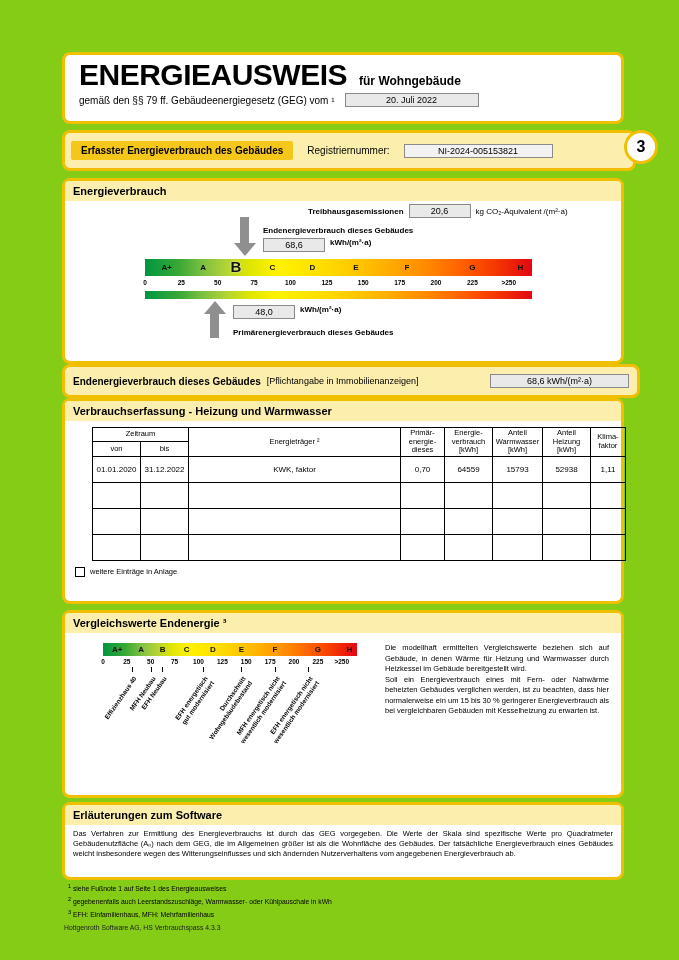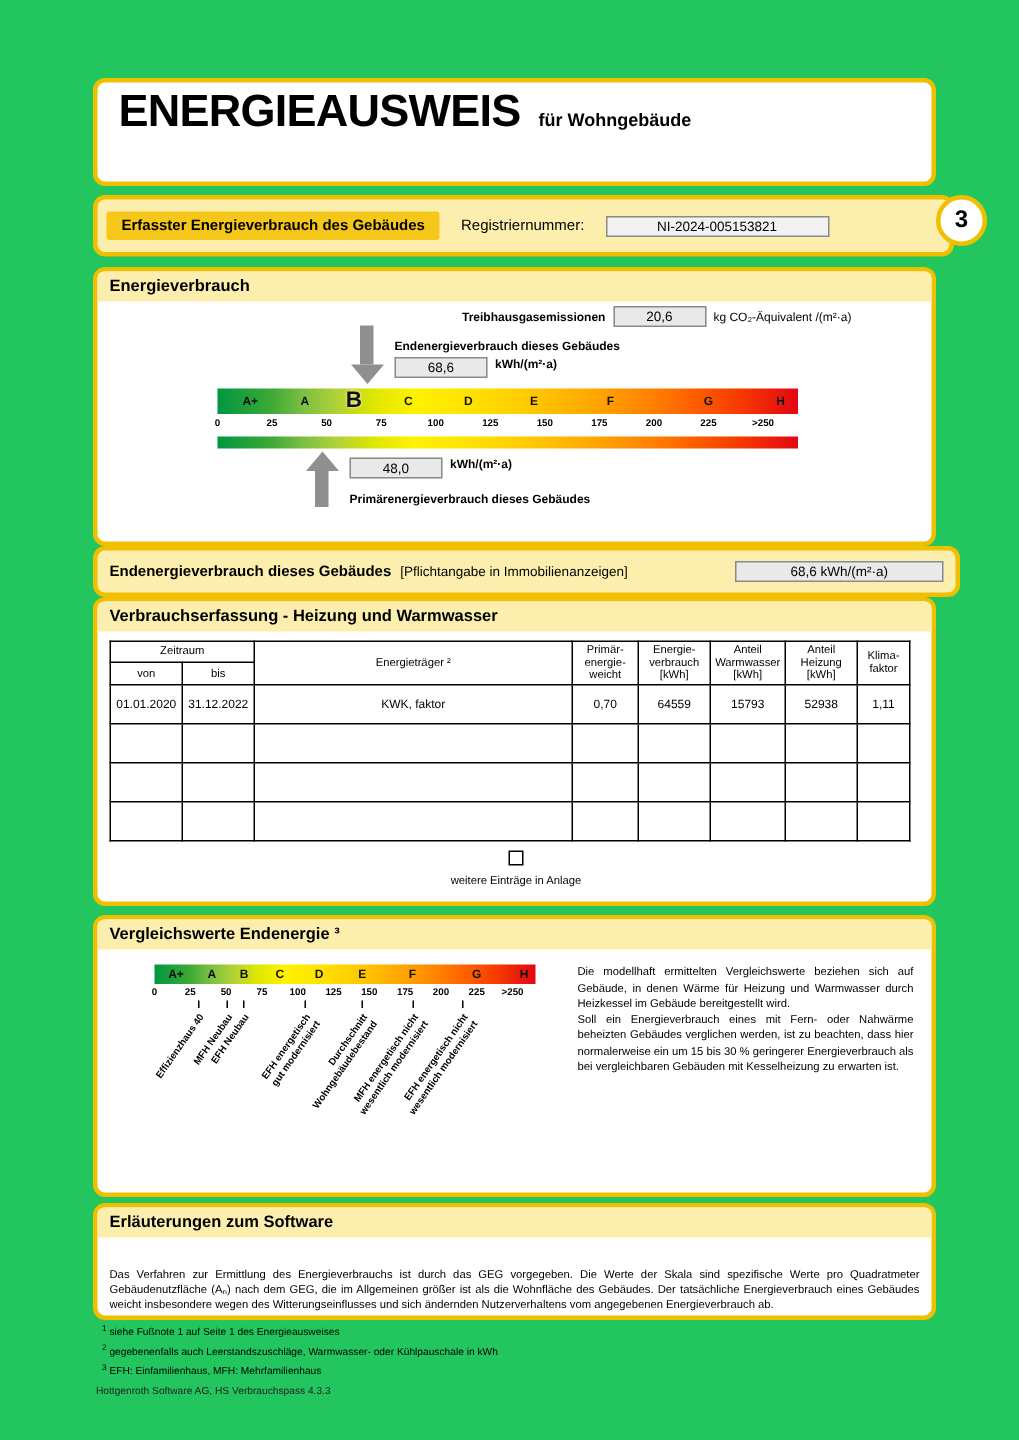--- a/index.html
+++ b/index.html
@@ -3,21 +3,21 @@
 <meta charset="utf-8">
 <style>
   html,body { margin:0; padding:0; background:#fff; }
   body { font-family:"Liberation Sans", sans-serif; color:#000; }
   :root {
     --yellow:#F0C000;
     --strip:#FCEFAE;
     --chip:#F5C71A;
     --graybox:#E9E9E9;
   }
-  .page { position:relative; width:679px; height:960px; background:#22c55e; overflow:hidden; }
+  .page { position:relative; width:679px; height:960px; background:#84cc16; overflow:hidden; }
 
   .box { position:absolute; left:62px; width:556px; border:3px solid var(--yellow); border-radius:8px; background:#fff; }
   .section-strip { background:var(--strip); font-weight:bold; font-size:11px; padding:4px 8px; border-radius:4px 4px 0 0; }
 
   .vbox { display:inline-block; background:var(--graybox); border:1px solid #8a8a8a; font-size:9px; padding:1px 6px; min-width:48px; text-align:center; }
 
   
   #header-box { top:52px; height:66px; }
   .header-inner { padding:3px 14px 0 14px; }
   .title-row { display:flex; align-items:baseline; gap:12px; }
@@ -62,58 +62,62 @@
 
   
   #endenergy-box { top:364px; height:28px; background:var(--strip); display:flex; align-items:center; padding:0 8px; gap:6px; }
   .banner-label { font-weight:bold; font-size:10px; }
   .banner-note { font-size:9px; }
   .banner-value { margin-left:auto; width:125px; }
 
   
   #table-box { top:398px; height:200px; }
   .table-body-wrap { padding:6px 8px 0 8px; }
-  table.consumption { border-collapse:collapse; table-layout:fixed; width:533px; border:1.5px solid #000; }
+  table.consumption { border-collapse:collapse; table-layout:fixed; width:533px; border:1.5px solid #000;margin-left:19px; }
   table.consumption th, table.consumption td { border:1px solid #000; }
   table.consumption thead th { font-size:7.5px; font-weight:normal; text-align:center; vertical-align:middle; padding:1px 2px; white-space:pre-line; line-height:1.15; }
   table.consumption tbody td { height:25px; font-size:8px; text-align:center; padding:0 2px; overflow:hidden; }
-  .checkbox-row { display:flex; align-items:center; gap:5px; margin:6px 0 0 2px; font-size:7.5px;flex-direction:column; }
+  .checkbox-row { display:flex; align-items:center; gap:5px; margin:6px 0 0 2px; font-size:7.5px; }
   .checkbox { width:8px; height:8px; border:1px solid #000; background:#fff; display:inline-block; }
 
   
   #comparison-box { top:610px; height:182px; }
   .comparison-body { position:relative; height:153px; }
   .comp-scale-wrap { position:absolute; left:38px; top:10px; width:254px; }
   #comp-bar { position:relative; width:100%; height:13px; }
   #comp-bar .scale-letter { line-height:13px; font-size:8px; }
   #comp-ticks { position:relative; width:100%; height:9px; margin-top:2px; }
   #comp-markers { position:relative; width:100%; height:115px; }
   .comp-tick { position:absolute; top:0; width:1px; height:5px; background:#000; }
   .comp-label { position:absolute; top:8px; width:95px; text-align:right; font-size:6.5px; font-weight:bold; line-height:1.2; white-space:pre-line; transform:rotate(-55deg); transform-origin:100% 0; }
   .comp-text { position:absolute; left:320px; top:10px; width:224px; font-size:7.5px; line-height:1.4; text-align:justify; white-space:pre-line; }
 
   
   #explanations-box { top:802px; height:72px; }
-  .expl-text { padding:20px 8px; font-size:7.5px; line-height:1.35; text-align:justify; }
+  .expl-text { padding:4px 8px; font-size:7.5px; line-height:1.35; text-align:justify; }
 
   
   #footnotes { position:absolute; left:68px; top:882px; font-size:6.8px; line-height:1.55; }
   .footnote sup { font-size:5.5px; }
   #page-footer { position:absolute; left:64px; top:924px; font-size:6.8px; color:#222; }
 </style>
 </head>
 <body>
 
 <div class="page">
 
   <div class="box" id="header-box">
     <div class="header-inner">
       <div class="title-row">
         <span id="doc-title">ENERGIEAUSWEIS</span>
         <span id="doc-subtitle">für Wohngebäude</span>
+      </div>
+      <div class="law-row">
+        <span>gemäß den §§ 79 ff. Gebäudeenergiegesetz (GEG) vom ¹</span>
+        <span class="vbox date-box">20. Juli 2022</span>
       </div>
     </div>
   </div>
 
   <div class="box" id="reg-box">
     <span class="chip">Erfasster Energieverbrauch des Gebäudes</span>
     <span class="reg-label">Registriernummer:</span>
     <span class="vbox reg-value">NI-2024-005153821</span>
   </div>
 
@@ -204,21 +208,21 @@
             <col style="width:50px">
             <col style="width:48px">
             <col style="width:35px">
         </colgroup>
         <thead>
           <tr>
             <th colspan="2">Zeitraum</th>
             <th rowspan="2">Energieträger ²</th>
             <th rowspan="2">Primär-
 energie-
-weicht</th>
+dieses</th>
             <th rowspan="2">Energie-
 verbrauch
 [kWh]</th>
             <th rowspan="2">Anteil
 Warmwasser
 [kWh]</th>
             <th rowspan="2">Anteil
 Heizung
 [kWh]</th>
             <th rowspan="2">Klima-

